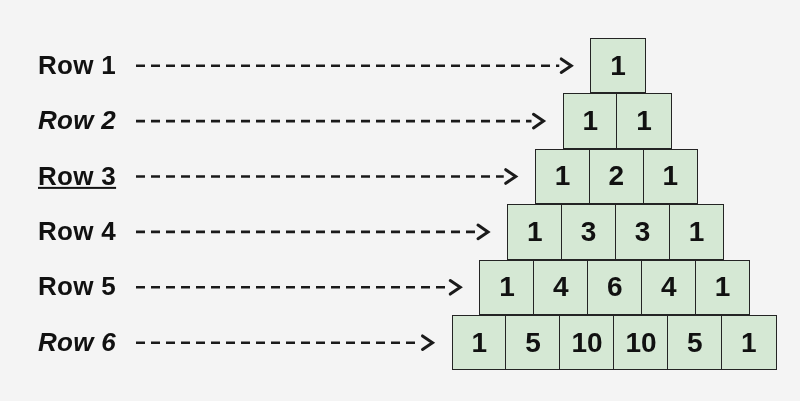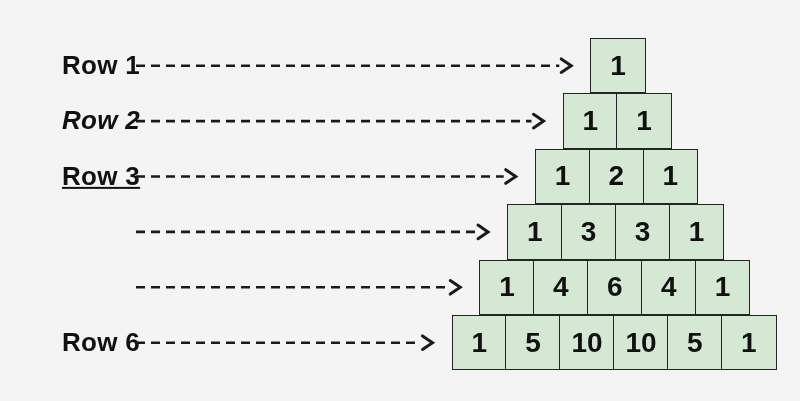--- a/index.html
+++ b/index.html
@@ -17,21 +17,20 @@
   }
   .row-label {
     position: absolute;
     left: 38px;
     transform: translateY(-52%);
     font-size: 26px;
     font-weight: 600;
     color: var(--text, #111111);
     letter-spacing: 0.3px;
     white-space: nowrap;
-    margin-left: 24px;
   }
   .arrows-layer {
     position: absolute;
     left: 0;
     top: 0;
     pointer-events: none;
   }
   .box-row {
     position: absolute;
     display: flex;
@@ -80,52 +79,54 @@
       <div class="cell">
         <span>1</span>
       </div>
       <div class="cell">
         <span>2</span>
       </div>
       <div class="cell">
         <span>1</span>
       </div>
     </div>
+    <div class="row-label" style="top: 231.9px;">Row 4</div>
     <div class="box-row" style="top: 204.2px; left: 507px;">
       <div class="cell">
         <span>1</span>
       </div>
       <div class="cell">
         <span>3</span>
       </div>
       <div class="cell">
         <span>3</span>
       </div>
       <div class="cell">
         <span>1</span>
       </div>
     </div>
+    <div class="row-label" style="top: 287.3px;">Row 5</div>
     <div class="box-row" style="top: 259.6px; left: 479.25px;">
       <div class="cell">
         <span>1</span>
       </div>
       <div class="cell">
         <span>4</span>
       </div>
       <div class="cell">
         <span>6</span>
       </div>
       <div class="cell">
         <span>4</span>
       </div>
       <div class="cell">
         <span>1</span>
       </div>
     </div>
-    <div class="row-label" style="top: 342.7px;">Row 6</div>
+    <div class="row-label" style="top: 342.7px; font-style: italic;">Row 6</div>
     <div class="box-row" style="top: 315px; left: 451.5px;">
       <div class="cell">
         <span>1</span>
       </div>
       <div class="cell">
         <span>5</span>
       </div>
       <div class="cell">
         <span>10</span>
       </div>

